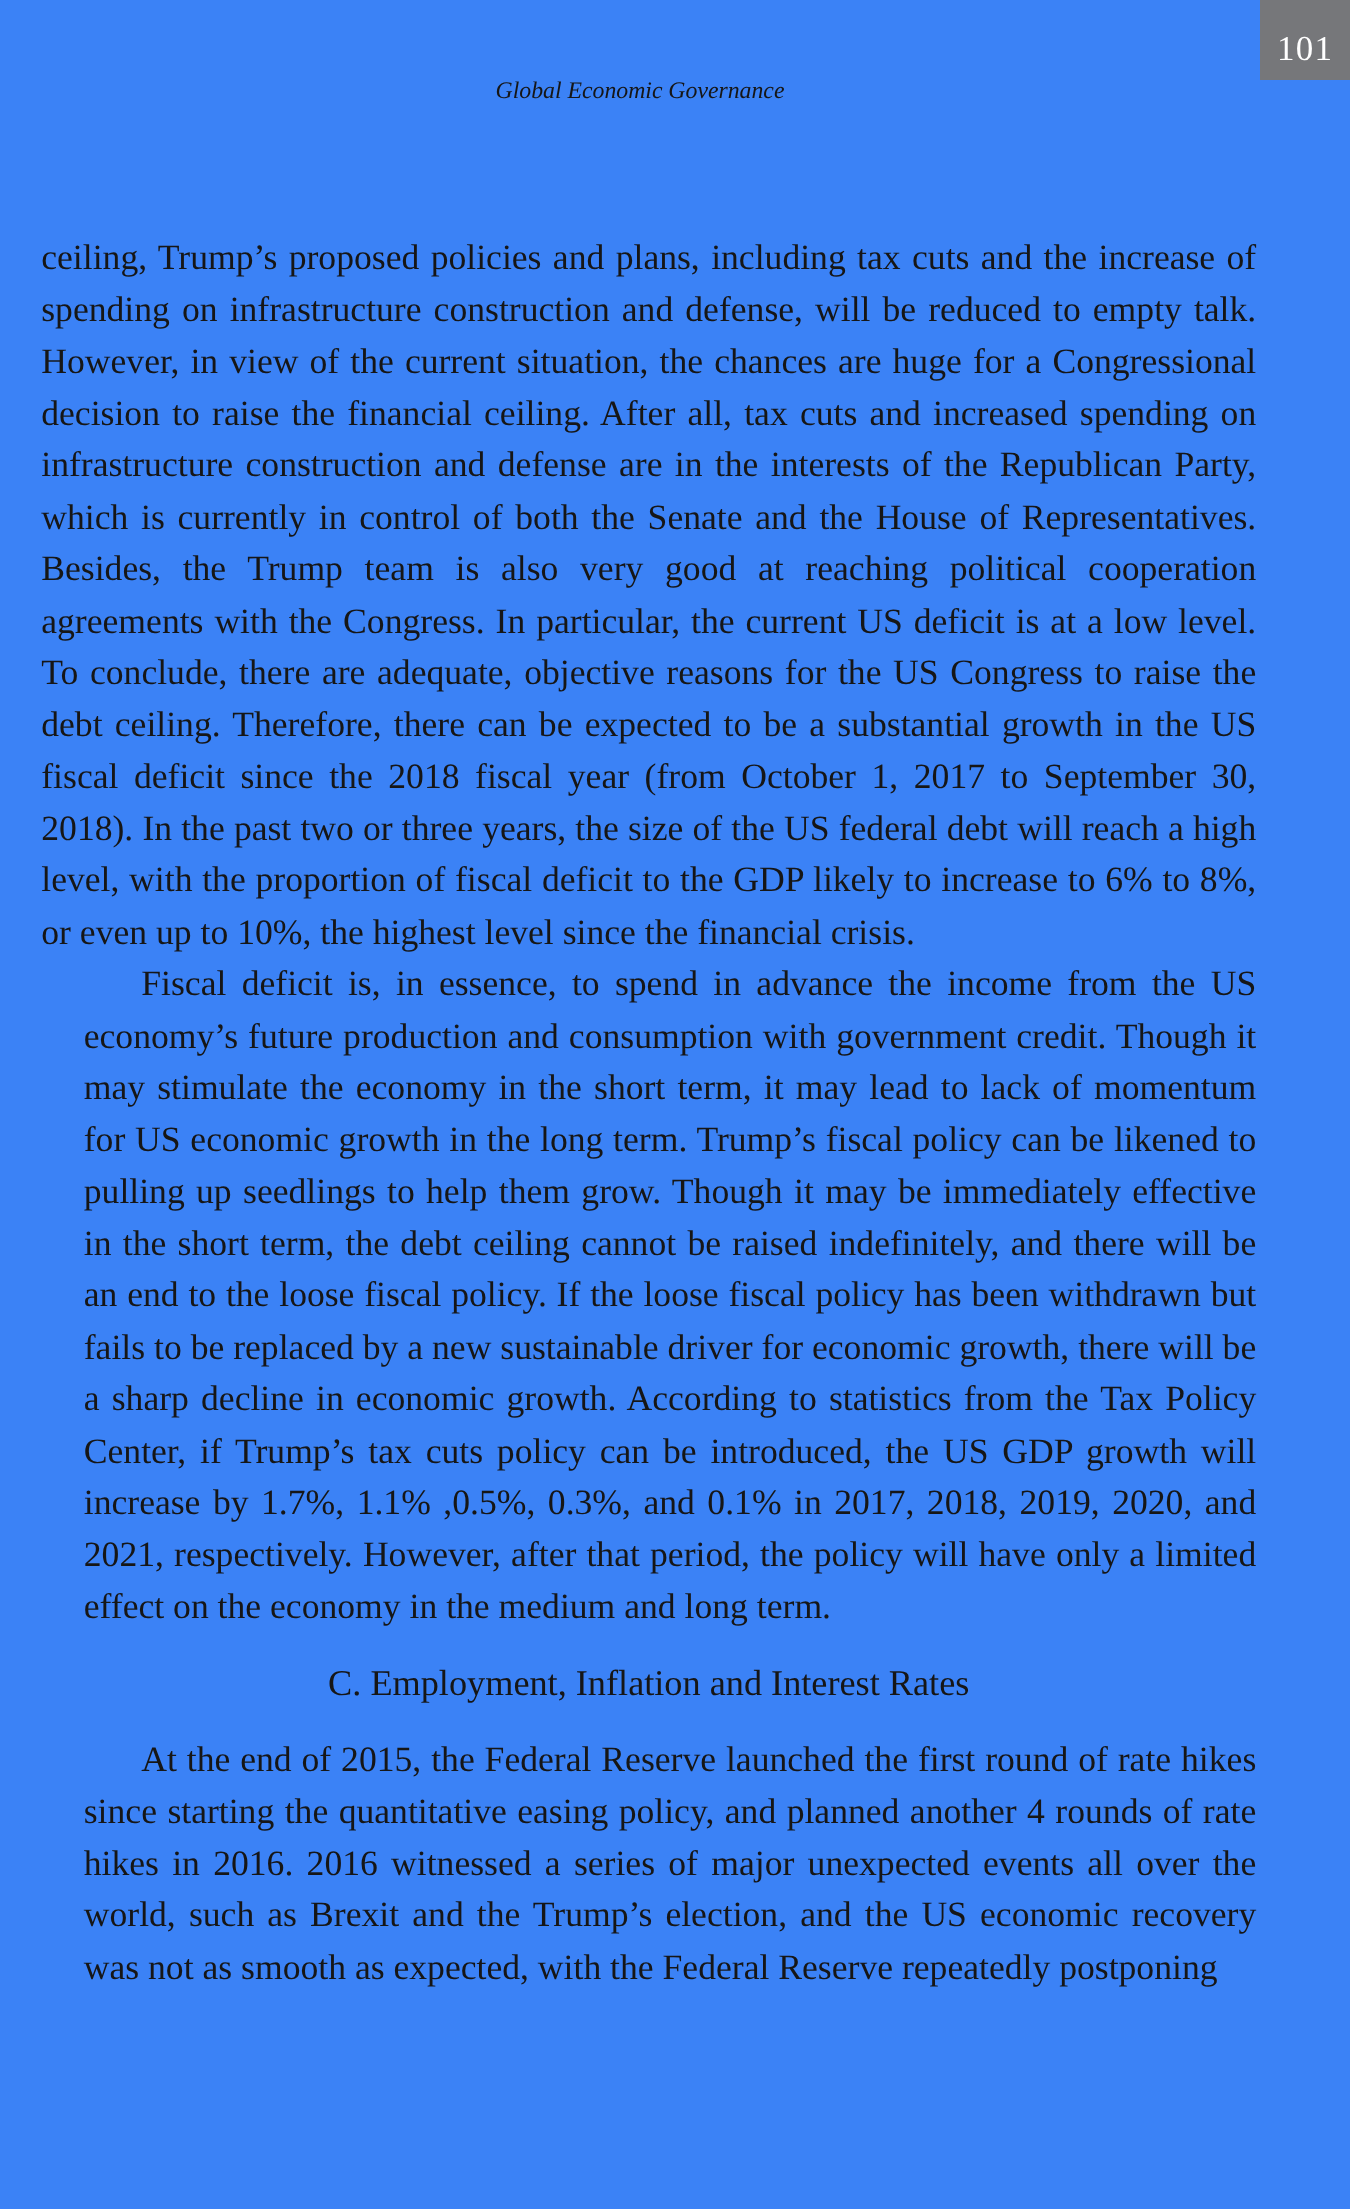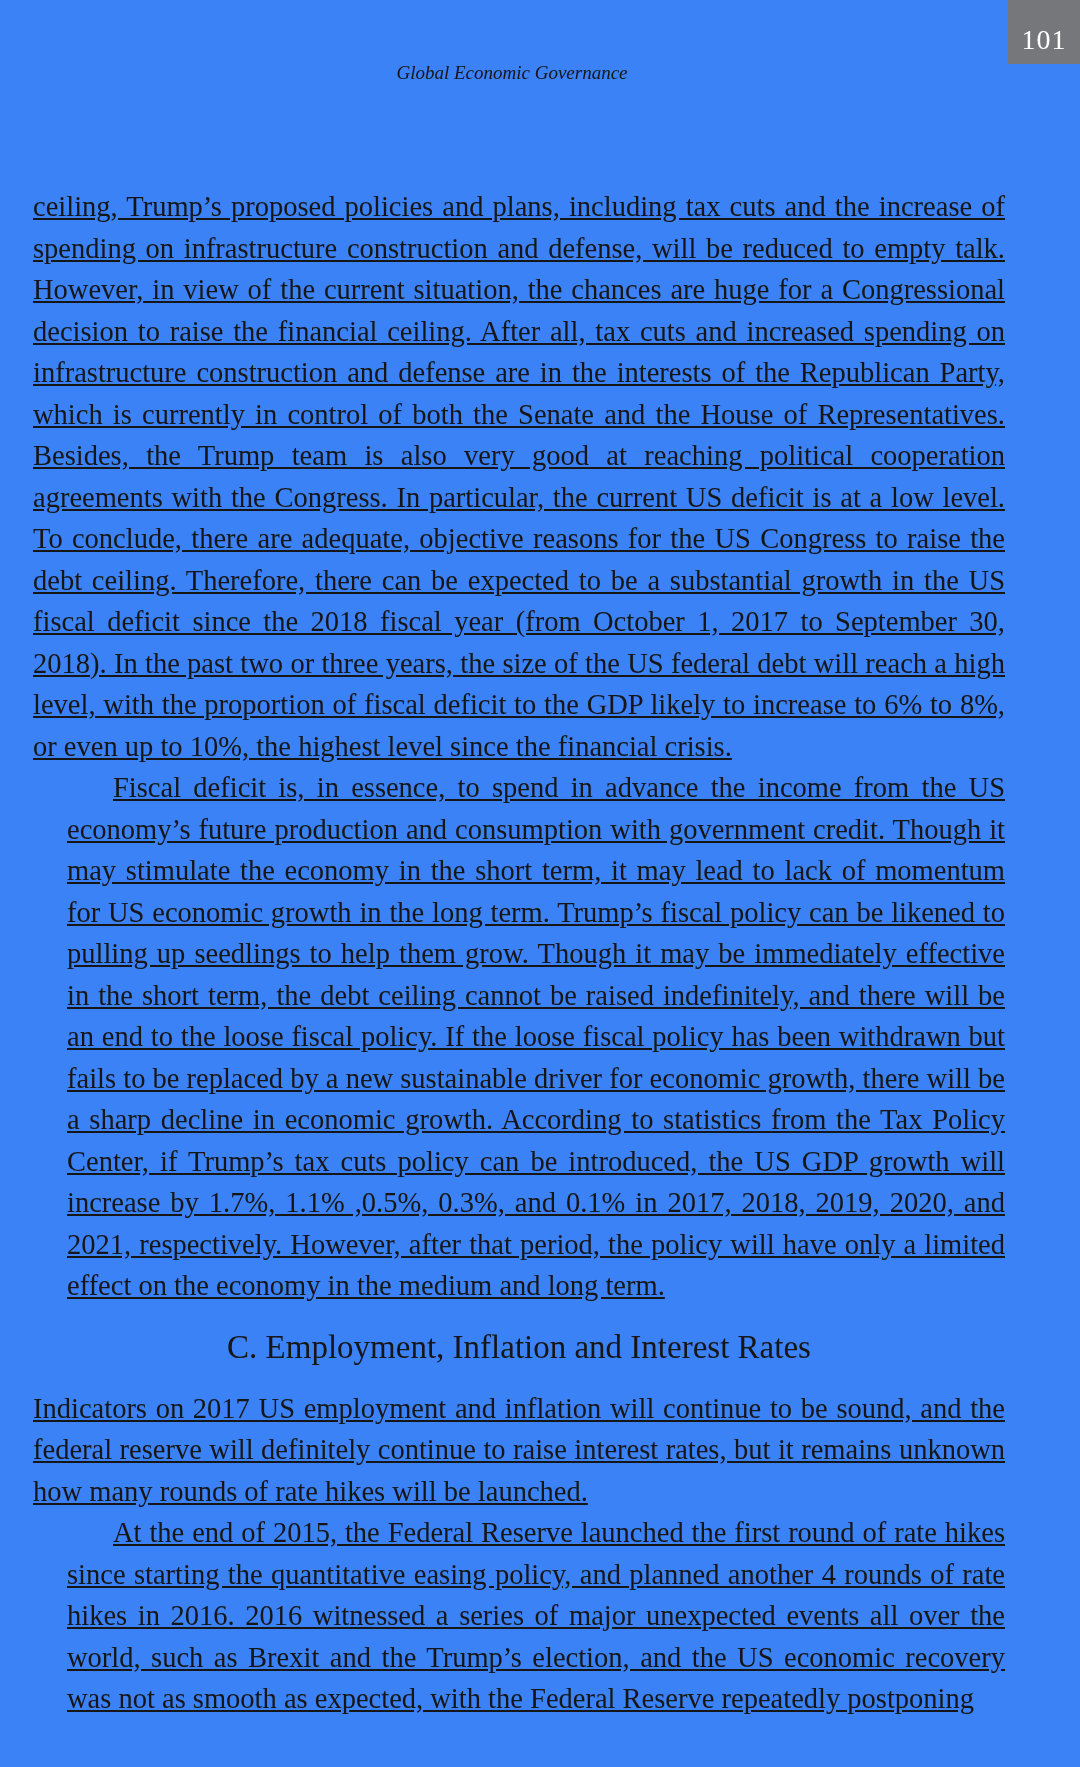--- a/index.html
+++ b/index.html
@@ -46,29 +46,28 @@
     top: 186px;
     left: 33px;
     width: 972px;
     font-size: 28.5px;
     line-height: 41.5px;
     color: #161616;
     text-align: justify;
   }
   .text-block p {
     margin: 0;
-    text-decoration: underline;
   }
   .text-block p.indent {
     text-indent: 46px;
     margin-left: 34px;
   }
   .section-heading {
     margin: 19px 0 20px 0;
-    font-size: 33px;
+    font-size: 29px;
     line-height: 42px;
     font-weight: normal;
     text-align: center;
     color: #161616;
   }
 </style>
 </head>
 <body>
 
 <div class="page">
@@ -78,19 +77,18 @@
   <div class="running-header">Global Economic Governance</div>
 
   <div class="text-block">
 
     <p>ceiling, Trump’s proposed policies and plans, including tax cuts and the increase of spending on infrastructure construction and defense, will be reduced to empty talk. However, in view of the current situation, the chances are huge for a Congressional decision to raise the financial ceiling. After all, tax cuts and increased spending on infrastructure construction and defense are in the interests of the Republican Party, which is currently in control of both the Senate and the House of Representatives. Besides, the Trump team is also very good at reaching political cooperation agreements with the Congress. In particular, the current US deficit is at a low level. To conclude, there are adequate, objective reasons for the US Congress to raise the debt ceiling. Therefore, there can be expected to be a substantial growth in the US fiscal deficit since the 2018 fiscal year (from October 1, 2017 to September 30, 2018). In the past two or three years, the size of the US federal debt will reach a high level, with the proportion of fiscal deficit to the GDP likely to increase to 6% to 8%, or even up to 10%, the highest level since the financial crisis.</p>
 
     <p class="indent">Fiscal deficit is, in essence, to spend in advance the income from the US economy’s future production and consumption with government credit. Though it may stimulate the economy in the short term, it may lead to lack of momentum for US economic growth in the long term. Trump’s fiscal policy can be likened to pulling up seedlings to help them grow. Though it may be immediately effective in the short term, the debt ceiling cannot be raised indefinitely, and there will be an end to the loose fiscal policy. If the loose fiscal policy has been withdrawn but fails to be replaced by a new sustainable driver for economic growth, there will be a sharp decline in economic growth. According to statistics from the Tax Policy Center, if Trump’s tax cuts policy can be introduced, the US GDP growth will increase by 1.7%, 1.1% ,0.5%, 0.3%, and 0.1% in 2017, 2018, 2019, 2020, and 2021, respectively. However, after that period, the policy will have only a limited effect on the economy in the medium and long term.</p>
 
     <h2 class="section-heading">C. Employment, Inflation and Interest Rates</h2>
 
-    <p>Indicators on 2017 US employment and inflation will continue to be sound, and the federal reserve will definitely continue to raise interest rates, but it remains unknown how many rounds of rate hikes will be launched.</p>
 
     <p class="indent">At the end of 2015, the Federal Reserve launched the first round of rate hikes since starting the quantitative easing policy, and planned another 4 rounds of rate hikes in 2016. 2016 witnessed a series of major unexpected events all over the world, such as Brexit and the Trump’s election, and the US economic recovery was not as smooth as expected, with the Federal Reserve repeatedly postponing</p>
 
   </div>
 
 </div>
 
 </body></html>

